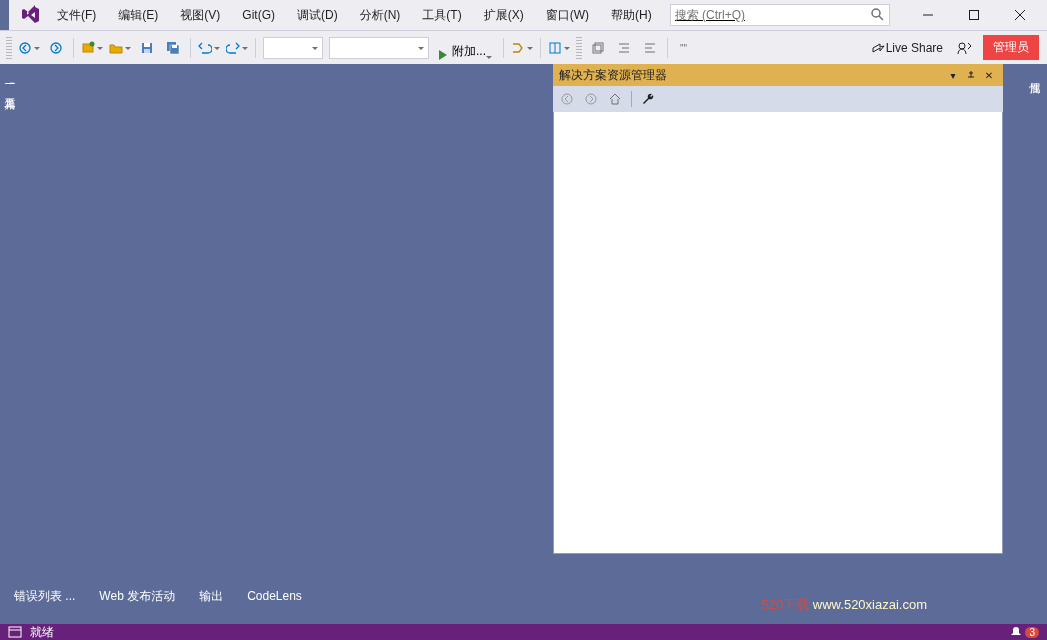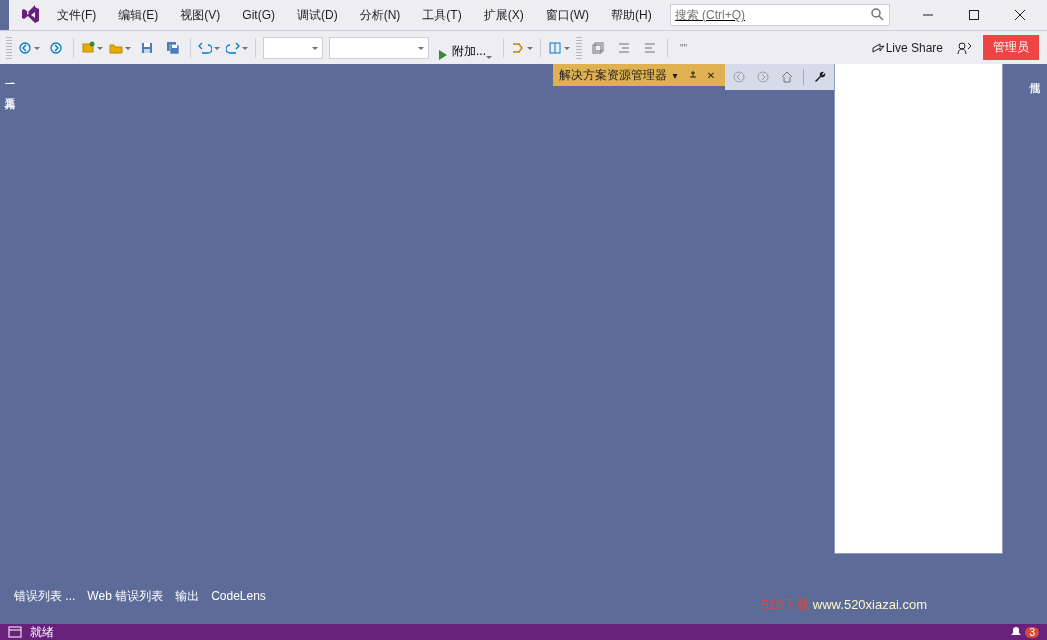--- a/index.html
+++ b/index.html
@@ -26,31 +26,31 @@
 .start-btn { display: flex; align-items: flex-end; height: 24px; padding: 0 6px; cursor: pointer; }
 .play-icon { width: 0; height: 0; border: 5px solid transparent; border-left: 8px solid #388a34; }
 .liveshare { display: flex; align-items: center; padding: 0 8px; color: #1e1e1e; cursor: pointer; }
 .admin-btn { background: #ef4444; color: #fff; padding: 4px 10px; margin: 0 4px; cursor: pointer; }
 .tb-spacer { flex: 1; }
 
 .workarea { flex: 1; display: flex; background: #5d6b99; position: relative; }
 .leftbar { width: 22px; background: #5d6b99; display: flex; flex-direction: column; gap: 4px; padding-top: 4px; }
 .lefttab { writing-mode: vertical-lr; color: #fff; font-size: 11px; padding: 6px 2px; cursor: pointer; background: #5d6b99; }
 .center { flex: 1; position: relative; }
-.solution-panel { position: absolute; right: 22px; top: 0; width: 450px; bottom: 30px; display: flex; flex-direction: row; }
+.solution-panel { position: absolute; right: 22px; top: 0; width: 450px; bottom: 30px; display: flex; flex-direction: column; }
 .panel-title { background: #e0b151; color: #1e1e1e; height: 22px; display: flex; align-items: center; padding: 0 6px; font-size: 12px; }
 .panel-ctrl { margin-left: auto; display: flex; gap: 2px; }
 .panel-ctrl-btn { width: 16px; height: 16px; display: flex; align-items: center; justify-content: center; color: #1e1e1e; cursor: pointer; font-size: 10px; }
 .panel-toolbar { background: #d6dbe9; height: 26px; display: flex; align-items: center; padding: 0 4px; gap: 4px; }
 .panel-tb-btn { width: 20px; height: 20px; display: flex; align-items: center; justify-content: center; color: #717171; cursor: pointer; }
 .panel-body { flex: 1; background: #fff; border: 1px solid #8e9bbc; border-top: none; }
 .rightbar { width: 22px; display: flex; flex-direction: column; padding-top: 4px; }
 .righttab { writing-mode: vertical-lr; color: #fff; font-size: 11px; padding: 6px 2px; cursor: pointer; }
 
-.bottomtabs { height: 24px; background: #5d6b99; display: flex; align-items: center; padding: 0 8px; }
+.bottomtabs { height: 24px; background: #5d6b99; display: flex; align-items: center; padding: 0 8px; gap: 12px; }
 .btab { color: #fff; font-size: 12px; padding: 4px 6px; cursor: pointer; }
 
 .statusbar { height: 16px; background: #68217a; display: flex; align-items: center; padding: 0 8px; color: #fff; font-size: 12px; gap: 8px; margin-top: 16px; }
 .status-spacer { flex: 1; }
 .watermark { position: absolute; bottom: 26px; right: 120px; color: #d84a3e; font-size: 13px; }
 .watermark span.blue { color: #fef9c3; }
 .notif { display: flex; align-items: center; gap: 2px; }
 .notif-badge { background: #d84a3e; color: #fff; border-radius: 8px; padding: 0 4px; font-size: 10px; }
 
 svg { display: block; }
@@ -275,21 +275,21 @@
       <div class="panel-body"></div>
     </div>
   </div>
   <div class="rightbar">
     <div class="righttab">属性</div>
   </div>
 </div>
 
 <div class="bottomtabs">
   <div class="btab">错误列表 ...</div>
-  <div class="btab">Web 错误列表</div>
+  <div class="btab">Web 发布活动</div>
   <div class="btab">输出</div>
   <div class="btab">CodeLens</div>
 </div>
 
 <div class="watermark">
   <span>520下载 </span><span class="blue">www.520xiazai.com</span>
 </div>
 
 <div class="statusbar">
   <span>

